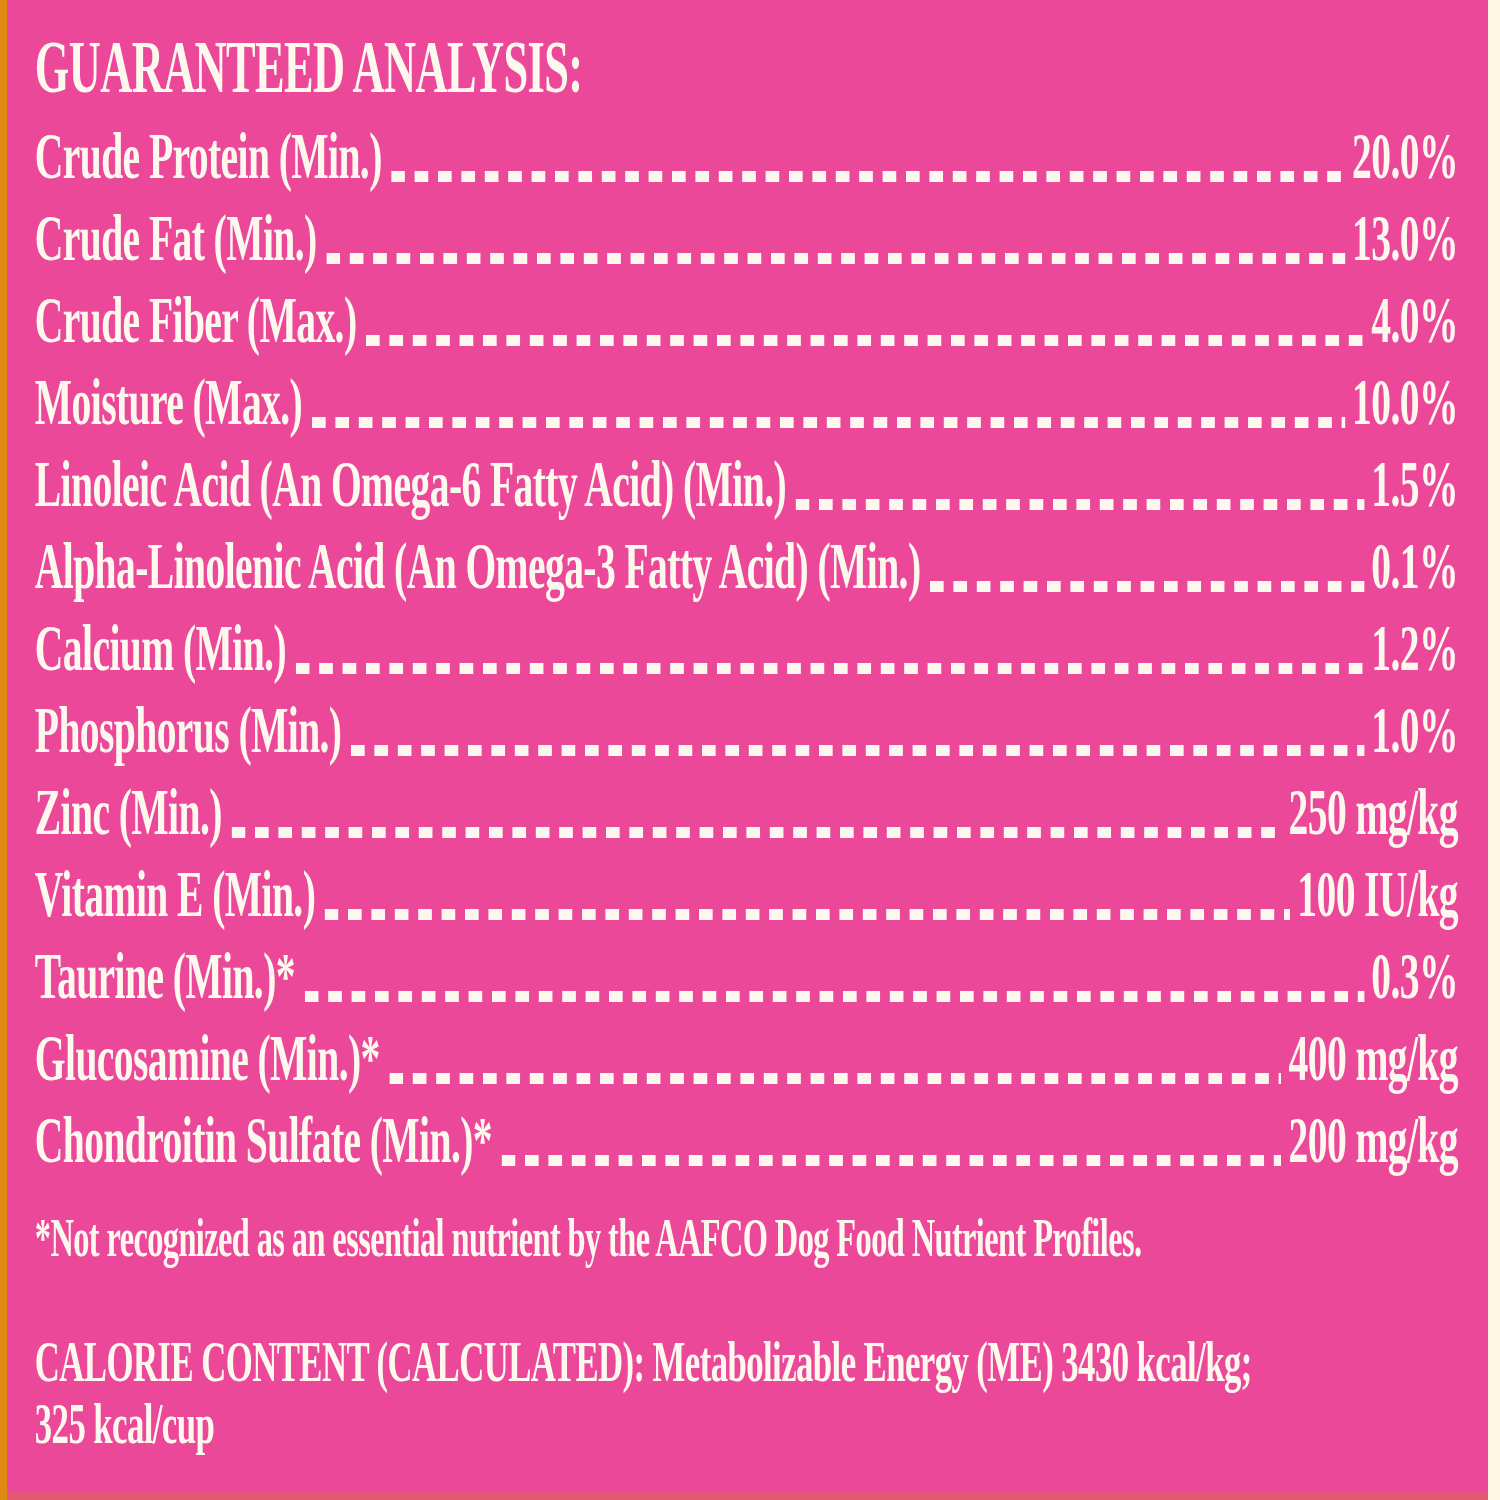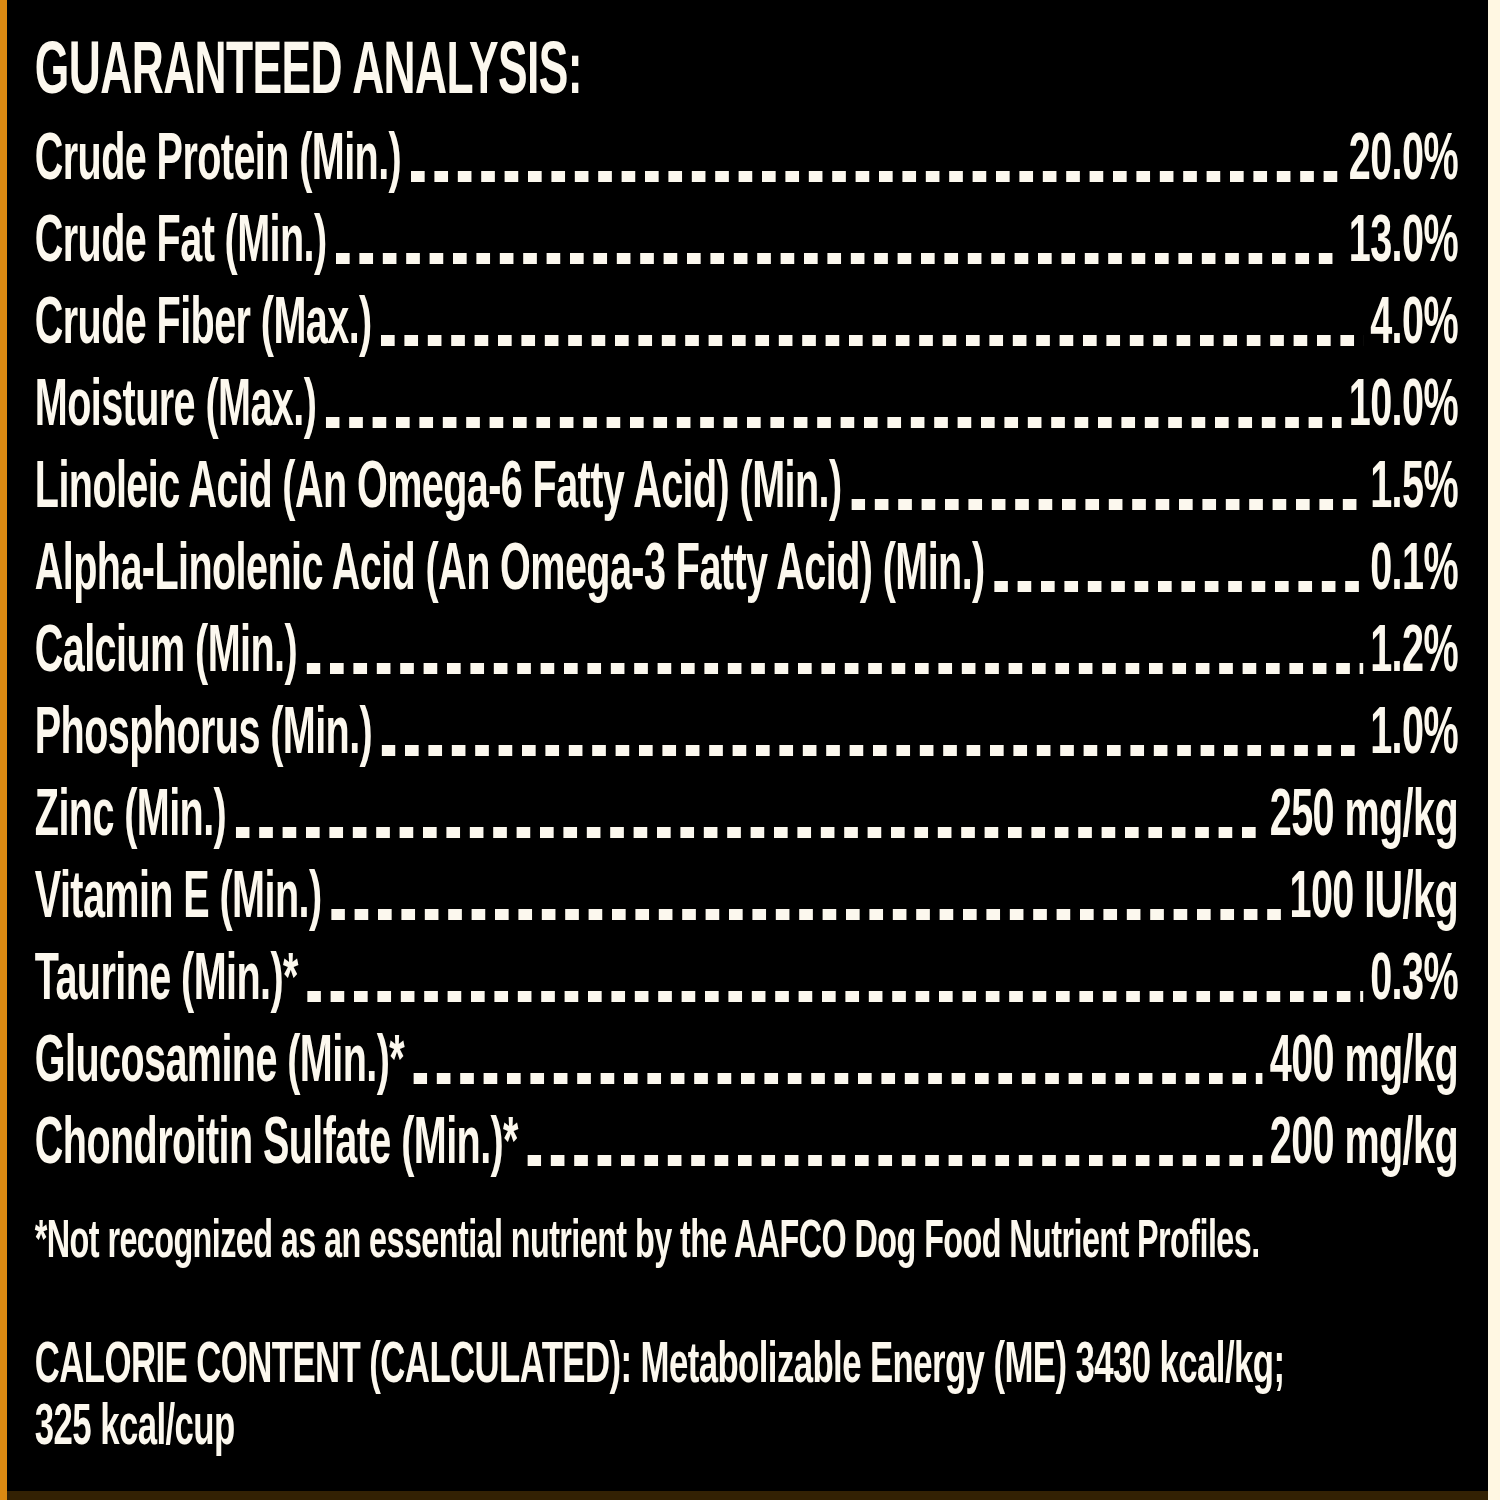--- a/index.html
+++ b/index.html
@@ -1,22 +1,22 @@
 <!DOCTYPE html>
 <html><head>
 <meta charset="utf-8">
 <style>
   html, body { margin: 0; padding: 0; background: #ffffff; }
   .canvas {
     position: relative;
     width: 1500px;
     height: 1500px;
-    background: #000000;
+    background: #ec4899;
     overflow: hidden;
-    font-family: Liberation Sans, sans-serif;
+    font-family: Liberation Serif, serif;
     font-weight: 700;
     color: #FCF8EE;
   }
   .edge-left {
     position: absolute; left: 0; top: 0; bottom: 0;
     width: 7px; background: #DC8A12; z-index: 5;
   }
   .edge-right {
     position: absolute; right: 0; top: 0; bottom: 0;
     width: 12px; background: #FFF7E2; z-index: 5;

